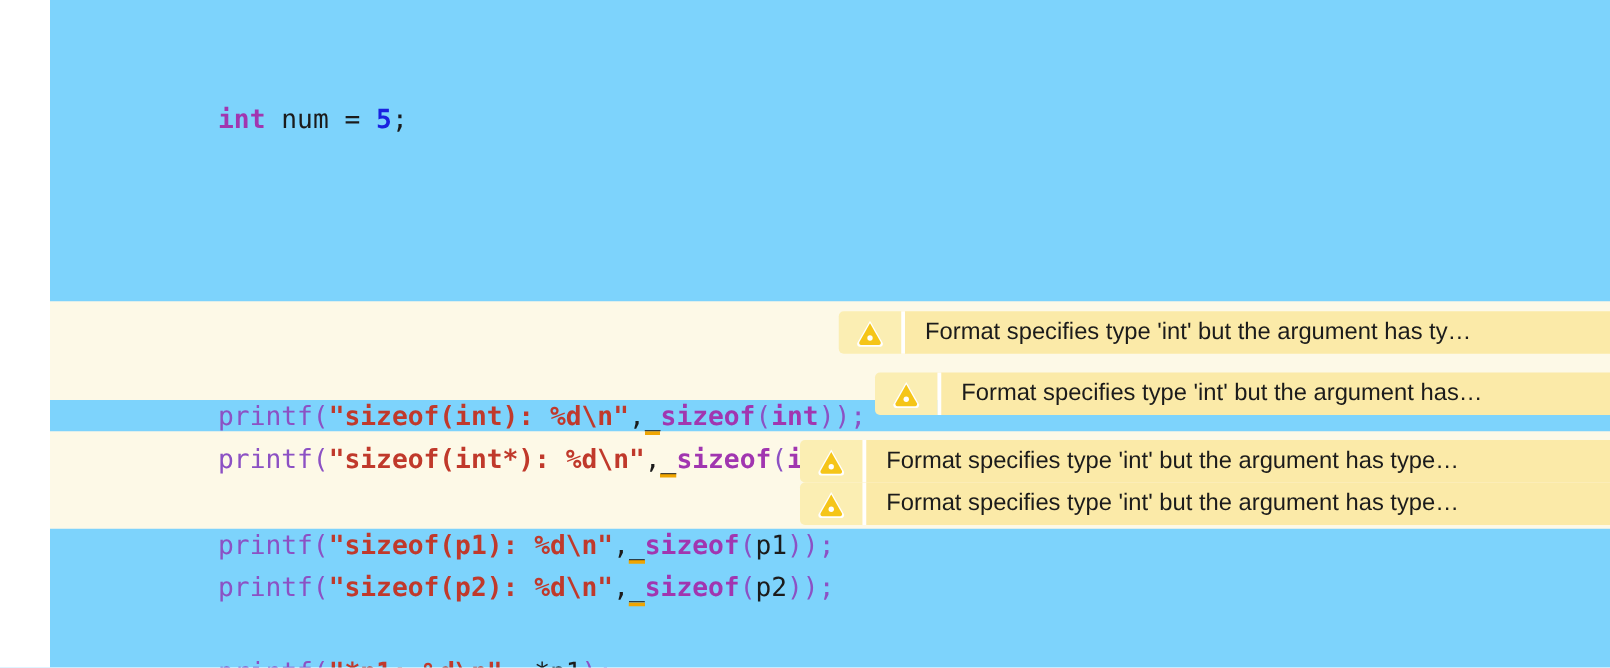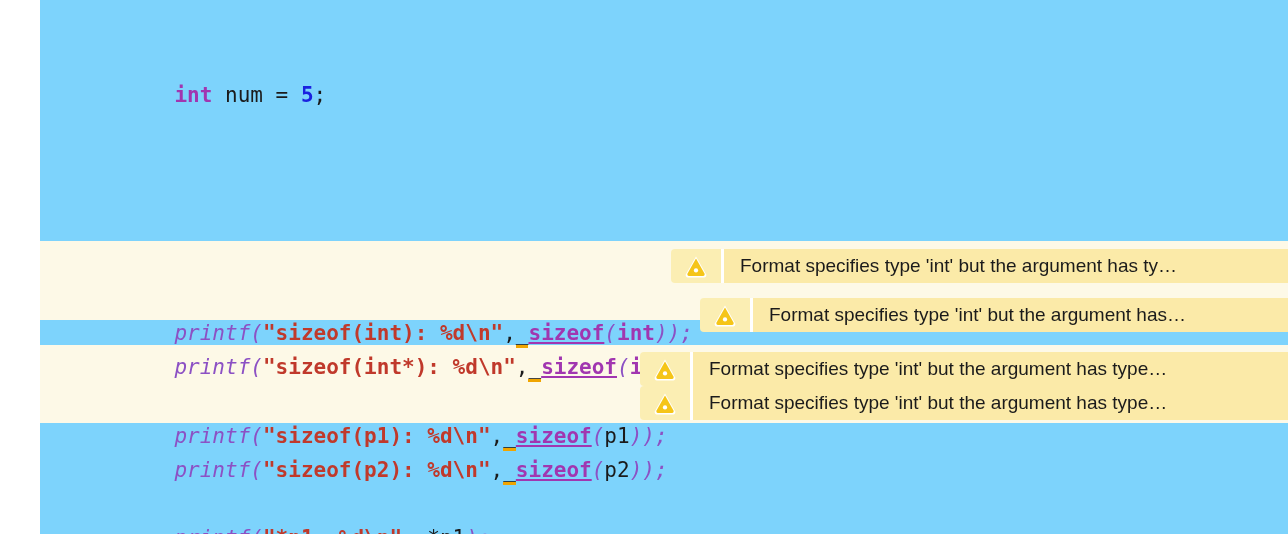--- a/index.html
+++ b/index.html
@@ -39,24 +39,24 @@
     position: relative;
     z-index: 3;
     padding-left: 8px;
     display: inline-block;
     white-space: pre;
   }
 
   
   .kw      { color: #a136b0; font-weight: 700; }
   .num     { color: #1a21e0; font-weight: 700; }
-  .fn      { color: #8c51c4; font-style: italic; }
+  .fn      { color: #8c51c4; }
   .str     { color: #c0392b; font-weight: 700; }
   .plain   { color: #1b1b1b; }
-  .macro   { color: #a136b0; font-weight: 700; text-decoration: underline; }
+  .macro   { color: #a136b0; font-weight: 700; }
   .und     { border-bottom: 3px solid #f0a500; padding-bottom: 0px; }
 
   
   .warnblock {
     position: absolute;
     left: 0;
     width: 1288px;
     background: #fdf9e7;
     z-index: 1;
   }

